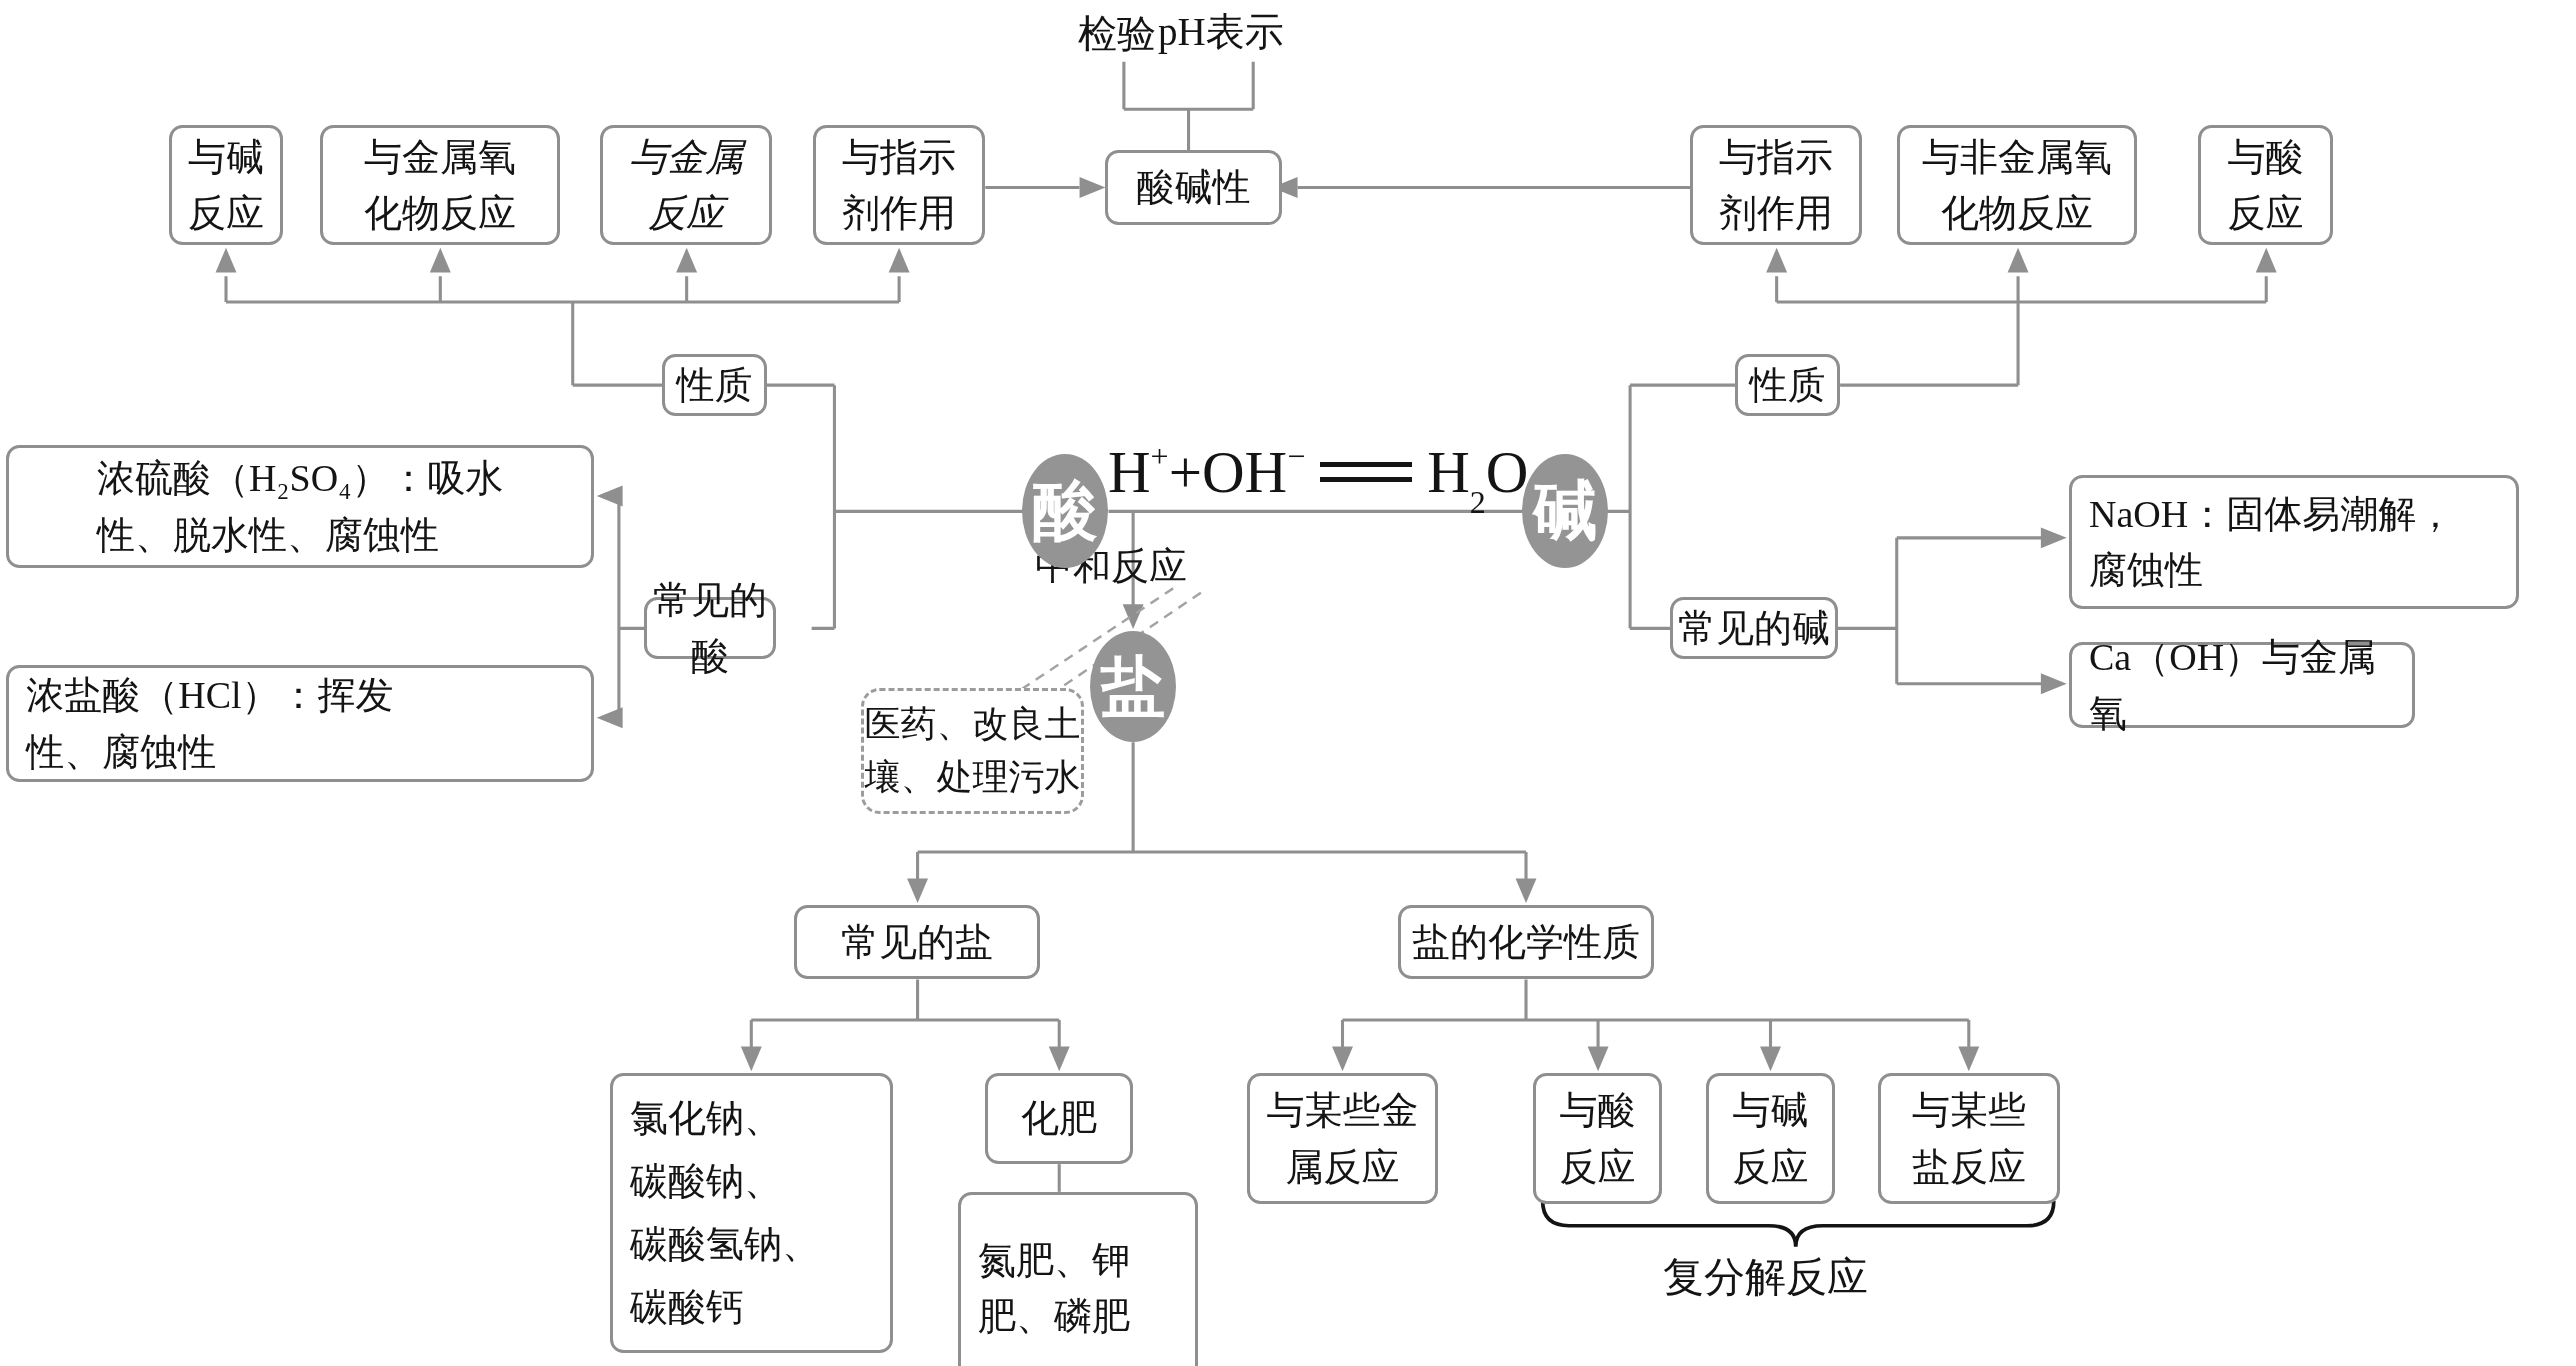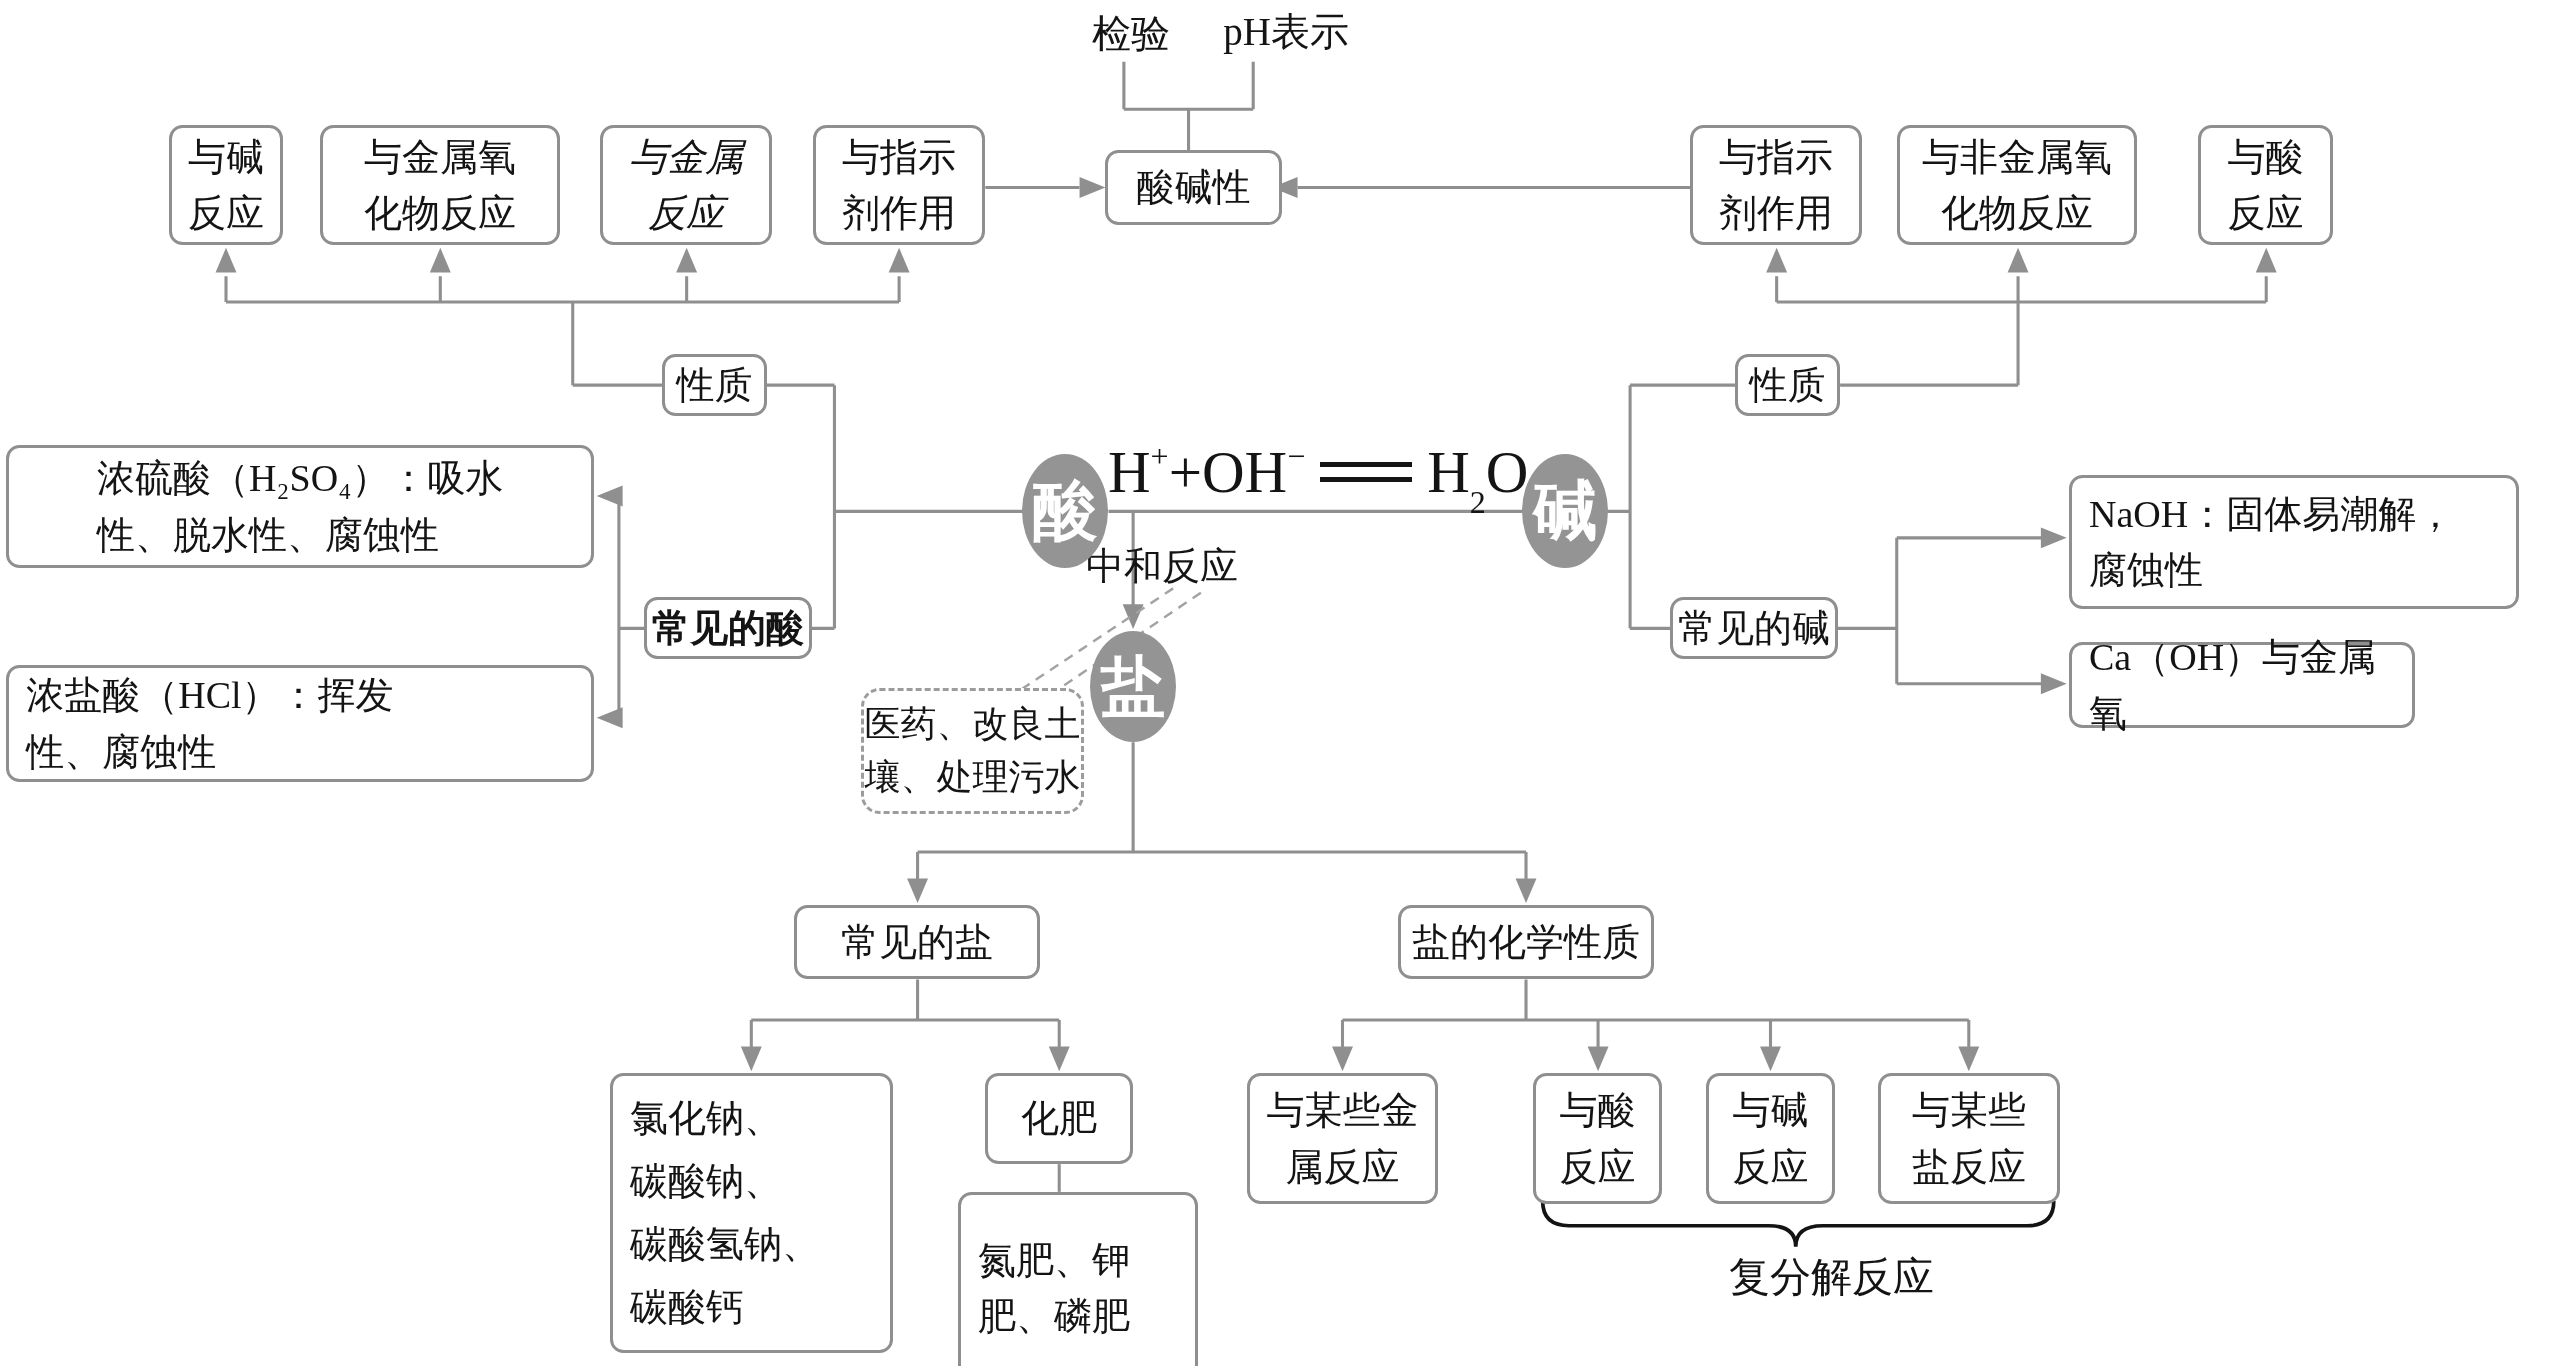--- a/index.html
+++ b/index.html
@@ -8,21 +8,21 @@
   #wires{position:absolute;left:0;top:0;z-index:1;}
   .box{position:absolute;z-index:2;box-sizing:border-box;background:#fff;border:3.1px solid #8f8f8f;
        border-radius:13.5px;display:flex;align-items:center;justify-content:center;text-align:center;
        font-size:38px;line-height:1.48;}
   .box .lbl{white-space:pre-line;}
   .leftalign{justify-content:flex-start;text-align:left;padding:3.7px 17px;}
   .dashedbox{border:3.1px dashed #9c9c9c;border-radius:18.5px;}
   .circle{position:absolute;z-index:3;box-sizing:border-box;background:#949494;border-radius:50%;
           display:flex;align-items:center;justify-content:center;color:#fff;font-size:65px;font-weight:bold;
           font-family:"DejaVu Sans","Liberation Sans",sans-serif;}
-  .t{position:absolute;z-index:2;font-size:39px;text-align:right;white-space:pre-line;}
+  .t{position:absolute;z-index:2;font-size:39px;text-align:left;white-space:pre-line;}
   .formula{font-size:59px;line-height:68px;white-space:nowrap;}
   .formula sup{font-size:32px;position:relative;top:-3.7px;}
   .formula sub{font-size:32px;position:relative;top:8.6px;}
   .dbond{display:inline-block;width:92px;height:20px;box-sizing:border-box;
          border-top:5.5px solid #141414;border-bottom:5.5px solid #141414;margin:0 15px;vertical-align:10px;}
 </style>
 </head>
 <body>
 
 <div id="diagram">
@@ -110,21 +110,21 @@
 反应</span>
     </div>
 
   <div class="box" style="left:662px;top:354px;width:105px;height:62px;">
       <span class="lbl">性质</span>
     </div>
   <div class="box" style="left:1735px;top:354px;width:105px;height:62px;">
       <span class="lbl">性质</span>
     </div>
 
-  <div class="box" style="left:644px;top:597px;width:168px;height:62px;font-weight:bold;">
+  <div class="box" style="left:644px;top:597px;width:132px;height:62px;">
       <span class="lbl">常见的酸</span>
     </div>
   <div class="box" style="left:1670px;top:597px;width:168px;height:62px;">
       <span class="lbl">常见的碱</span>
     </div>
 
   <div class="box leftalign" style="left:6.2px;top:445px;width:588px;height:123px;justify-content:center;">
       <span class="lbl">浓硫酸（H₂SO₄）：吸水
 性、脱水性、腐蚀性</span>
     </div>

